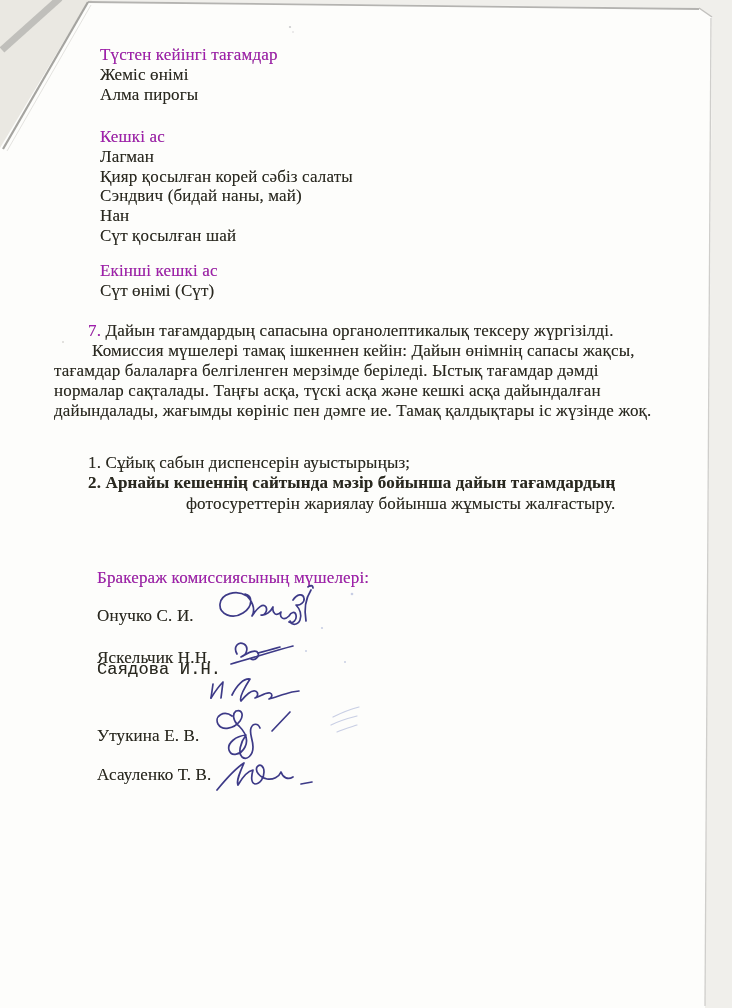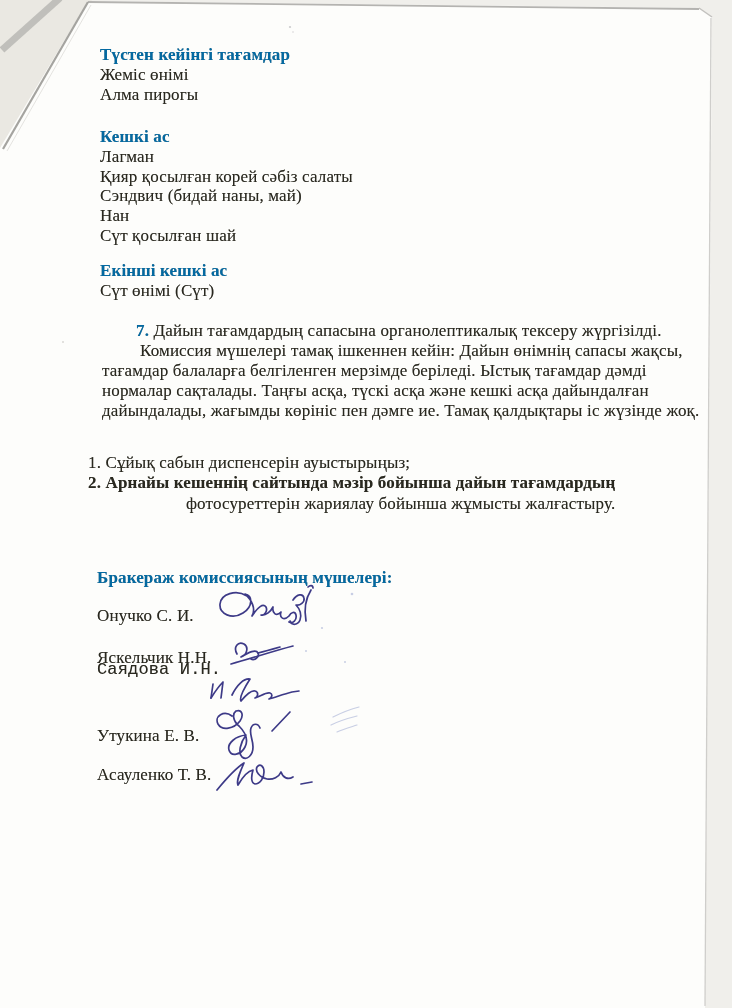--- a/index.html
+++ b/index.html
@@ -7,21 +7,21 @@
     position:relative;width:732px;height:1008px;overflow:hidden;
     background:#f0efeb;
     font-family:"Liberation Serif","DejaVu Serif",serif;
     color:#29281f;
   }
   .bg-svg,.sig-svg{position:absolute;left:0;top:0;width:732px;height:1008px;}
   .block{position:absolute;}
   .line{white-space:nowrap;font-size:17px;line-height:19.9px;letter-spacing:.15px;
         text-shadow:0 0 .5px rgba(60,58,50,.45);}
   .menu .line{line-height:19.8px;}
-  .b{font-weight:bold;color:#0369a1;}
+  .b{font-weight:normal;color:#a21caf;}
   .ind34{padding-left:34px;}
   .ind38{padding-left:38px;}
   .ind36{padding-left:36px;}
   .ind49{padding-left:49px;}
   .name-row{position:absolute;left:97px;font-size:17px;white-space:nowrap;
             letter-spacing:.15px;text-shadow:0 0 .5px rgba(60,58,50,.45);}
 </style>
 </head>
 <body>
 
@@ -59,21 +59,21 @@
     <div class="line">Сэндвич (бидай наны, май)</div>
     <div class="line">Нан</div>
     <div class="line">Сүт қосылған шай</div>
   </div>
 
   <div class="block menu" style="left:100px;top:261px;">
     <div class="line b">Екінші кешкі ас</div>
     <div class="line">Сүт өнімі (Сүт)</div>
   </div>
 
-  <div class="block" style="left:54px;top:321px;margin-left:48px;">
+  <div class="block" style="left:54px;top:321px;">
     <div class="line ind34"><span class="b">7.</span><span> Дайын тағамдардың сапасына органолептикалық тексеру жүргізілді.</span></div>
     <div class="line ind38">Комиссия мүшелері тамақ ішкеннен кейін: Дайын өнімнің сапасы жақсы,</div>
     <div class="line">тағамдар балаларға белгіленген мерзімде беріледі. Ыстық тағамдар дәмді</div>
     <div class="line">нормалар сақталады. Таңғы асқа, түскі асқа және кешкі асқа дайындалған</div>
     <div class="line">дайындалады, жағымды көрініс пен дәмге ие. Тамақ қалдықтары іс жүзінде жоқ.</div>
   </div>
 
   <div class="block" style="left:52px;top:453px;">
     <div class="line ind36" style="line-height:20.4px;">1. Сұйық сабын диспенсерін ауыстырыңыз;</div>
     <div class="line ind36" style="line-height:20.4px;font-weight:bold;">2. Арнайы кешеннің сайтында мәзір бойынша дайын тағамдардың</div>

